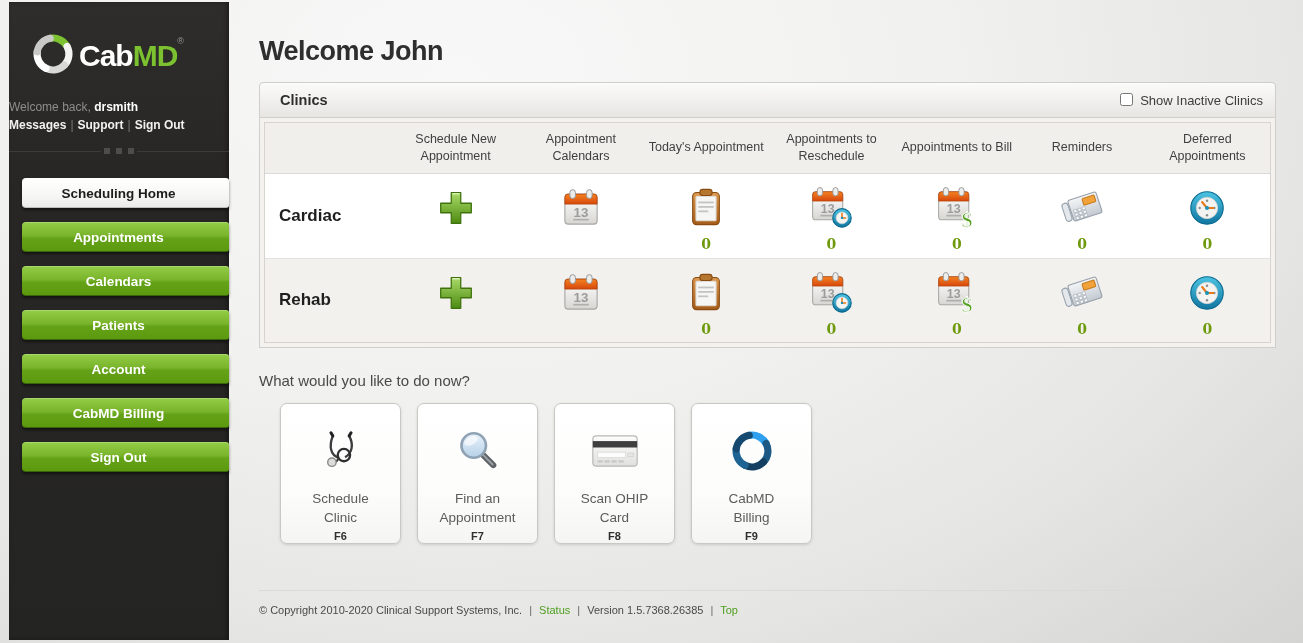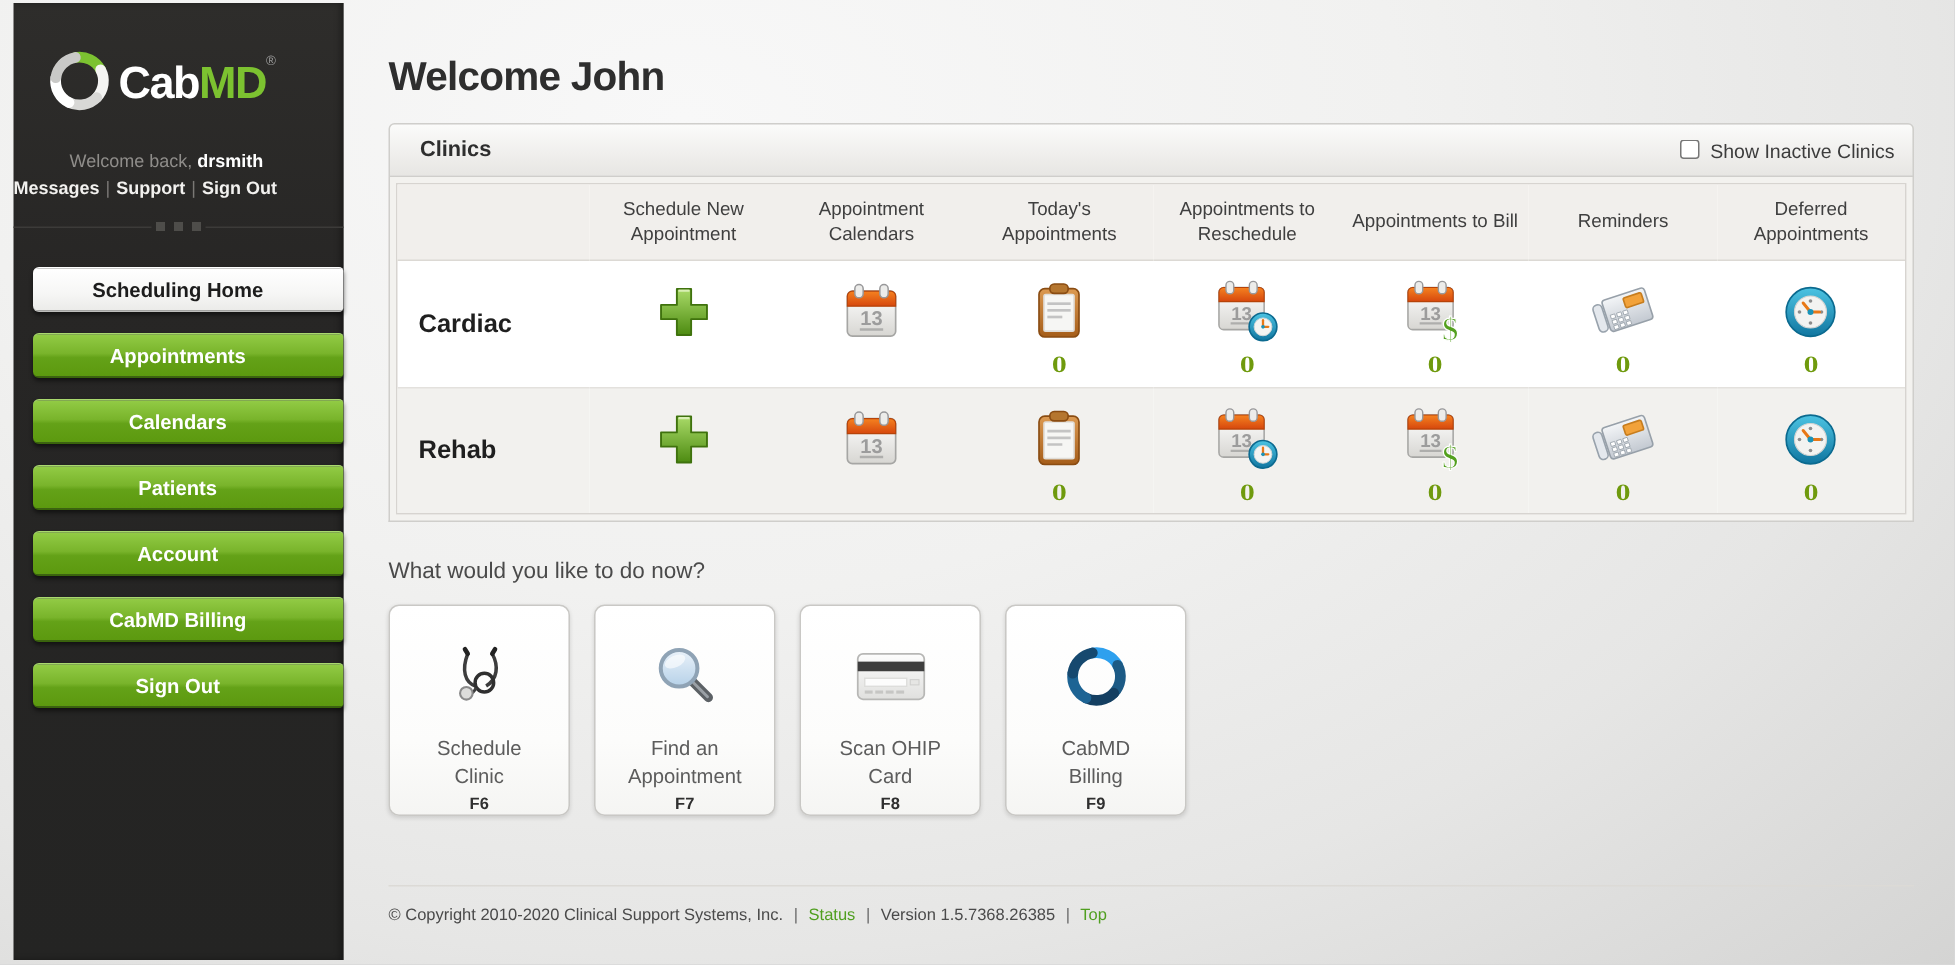--- a/index.html
+++ b/index.html
@@ -18,21 +18,21 @@
   .sidebar {
     position:absolute; left:9px; top:2px; bottom:3px; width:220px;
     background: linear-gradient(180deg,#2e2d2b 0%, #272625 30%, #242423 100%);
     box-shadow: inset -2px 0 4px rgba(0,0,0,.35);
   }
   .logo { display:flex; align-items:center; margin:30px 14px 24px 22px; cursor:pointer; }
   .logo-swirl { width:44px; height:44px; margin-right:4px; }
   .brand { font-size:30px; font-weight:bold; letter-spacing:-1px; color:#fff; }
   .brand .md { color:#7cc230; }
   .brand sup { font-size:9px; color:#9a9a9a; font-weight:normal; vertical-align:22px; letter-spacing:0; }
-  .welcome-line { text-align:center; padding-right:16px; font-size:12px; color:#8f8d8a; margin-top:16px; }
+  .welcome-line { text-align:left; padding-right:16px; font-size:12px; color:#8f8d8a; margin-top:16px; }
   .welcome-line .user { color:#fff; font-weight:bold; }
   .sidebar-links { text-align:left; padding-right:16px; font-size:12px; margin-top:4px; }
   .sidebar-links a { color:#f2f1ef; font-weight:bold; text-decoration:none; cursor:pointer; }
   .sidebar-links .sep { color:#7a7875; margin:0 4px; font-weight:normal; }
   .divider { display:flex; align-items:center; margin:16px 0 24px 0; }
   .divider::before, .divider::after { content:""; flex:1; height:1px; background:#3c3b39; }
   .divider .sq { width:6px; height:6px; background:#4e4d4a; margin:0 3px; }
   .nav { display:block; }
   .nav a {
     display:block; margin:0 0 14px 13px; height:30px; line-height:29px;
@@ -74,21 +74,21 @@
   }
   .cell { min-height:84px; padding-top:9px; display:flex; flex-direction:column; align-items:center; }
   .cell.name { justify-content:center; align-items:flex-start; padding:0 0 0 14px;
     font-size:17px; font-weight:bold; color:#1f1f1f; }
   .row2 { background:#f2f1ee; border-top:1px solid #e3e1dd; }
   .icon-btn { display:flex; align-items:center; justify-content:center; height:50px; cursor:pointer; text-decoration:none; }
   .count { margin-top:3px; font-family:"DejaVu Serif", serif; font-weight:bold; font-size:14px; color:#6f9a0d; }
 
   .prompt { font-size:15px; color:#4a4a4a; margin:24px 0 14px 0; }
 
-  .cards { display:flex; gap:16px; }
+  .cards { display:flex; gap:16px;margin-left:21px; }
   .card {
     width:121px; height:141px; border:1px solid #c9c8c5; border-radius:7px;
     background: linear-gradient(180deg,#ffffff 0%, #fcfcfb 65%, #f5f5f3 100%);
     box-shadow: 0 1px 3px rgba(0,0,0,.13);
     display:flex; flex-direction:column; align-items:center; padding-top:15px; cursor:pointer;
   }
   .card-icon { height:64px; display:flex; align-items:center; justify-content:center; }
   .card-l1, .card-l2 { font-size:13.5px; color:#5c5c5c; line-height:1.45; text-align:center; }
   .card-l1 { margin-top:6px; }
   .card-fkey { font-size:11px; font-weight:bold; color:#2f2f2f; margin-top:2px; }
@@ -297,21 +297,21 @@
           <input type="checkbox" style="">
           <span>Show Inactive Clinics</span>
         </label>
       </div>
       <div class="panel-body">
         <div class="clinics-table">
 
           <div class="th"></div>
           <div class="th">Schedule New Appointment</div>
           <div class="th">Appointment Calendars</div>
-          <div class="th">Today's Appointments</div>
+          <div class="th">Today's Appointment</div>
           <div class="th">Appointments to Reschedule</div>
           <div class="th">Appointments to Bill</div>
           <div class="th">Reminders</div>
           <div class="th">Deferred Appointments</div>
 
           <div class="cell name">Cardiac</div>
           <div class="cell">
             <a class="icon-btn">
                 <svg width="38" height="38">
                   <use href="#sym-plus"></use>

